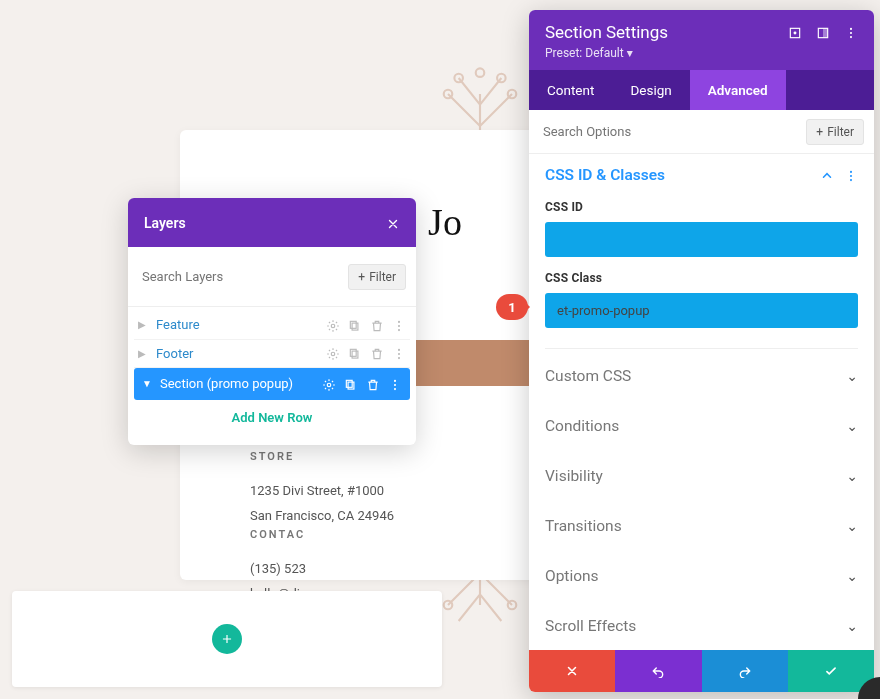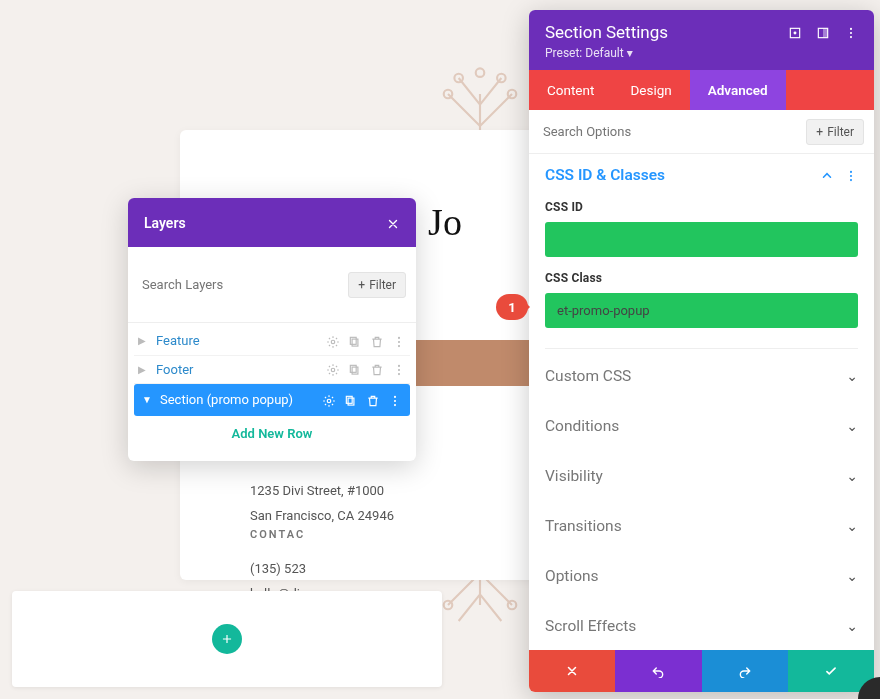--- a/index.html
+++ b/index.html
@@ -20,21 +20,21 @@
   .page-card .cols div p { line-height: 1.9; }
 
   
   .add-bar { position: absolute; left: 12px; bottom: 12px; width: 430px; height: 96px; background: #fff; border-radius: 4px; box-shadow: 0 1px 4px rgba(0,0,0,.08); display:flex; align-items:center; justify-content:center; }
   .add-bar .plus { width: 30px; height: 30px; border-radius: 50%; background: #13b89b; display:flex; align-items:center; justify-content:center; color:#fff; font-size:18px; font-weight:300; cursor:pointer; }
 
   
   .layers { position: absolute; left: 128px; top: 198px; width: 288px; background: #fff; border-radius: 6px; box-shadow: 0 6px 28px rgba(0,0,0,.18); overflow:hidden; }
   .layers .hd { background: #6c2eb9; color:#fff; padding: 14px 16px; display:flex; align-items:center; justify-content:space-between; font-weight:600; font-size:14px; }
   .layers .hd .close { font-size:18px; cursor:pointer; }
-  .layers .search-row { display:flex; align-items:center; padding: 24px 10px; gap:8px; border-bottom:1px solid #eee; }
+  .layers .search-row { display:flex; align-items:center; padding: 16px 10px; gap:8px; border-bottom:1px solid #eee; }
   .layers .search-row input { flex:1; border:none; outline:none; font-size:13px; padding:6px 4px; color:#888; background:transparent; }
   .layers .search-row .filter-btn { background:#f1f1f1; border:1px solid #e3e3e3; border-radius:3px; padding:5px 9px; font-size:12px; color:#555; display:flex; align-items:center; gap:4px; cursor:pointer; }
   .layers .list { padding: 4px 6px 10px 6px; }
   .layers .row { display:flex; align-items:center; gap:6px; padding: 6px 4px; font-size:13px; color:#2d8acb; border-bottom:1px solid #f2f2f2; }
   .layers .row .caret { width:12px; color:#bbb; font-size:10px; }
   .layers .row .label { flex:1; cursor:pointer; }
   .layers .row .tools { display:flex; gap:8px; color:#bbb; }
   .layers .row .tools span { cursor:pointer; font-size:13px; }
   .layers .row.sel { background:#2596ff; color:#fff; border-radius:3px; padding:8px 8px; border-bottom:none; }
   .layers .row.sel .caret { color:#fff; }
@@ -42,33 +42,33 @@
   .layers .add-row { text-align:center; padding:10px; font-size:13px; font-weight:600; color:#13b89b; cursor:pointer; }
 
   
   .settings { position: absolute; right: 6px; top: 10px; width: 345px; height: 682px; background:#fff; border-radius:6px; box-shadow: 0 6px 28px rgba(0,0,0,.22); display:flex; flex-direction:column; overflow:hidden; }
   .settings .hd { background:#6c2eb9; color:#fff; padding: 12px 16px 10px 16px; }
   .settings .hd .title-row { display:flex; align-items:center; justify-content:space-between; }
   .settings .hd .title-row h3 { font-size:17px; font-weight:400; }
   .settings .hd .title-row .ticons { display:flex; gap:14px; font-size:14px; }
   .settings .hd .title-row .ticons span { cursor:pointer; }
   .settings .hd .preset { font-size:12px; opacity:.85; margin-top:4px; }
-  .settings .tabs { display:flex; background:#ef4444; }
+  .settings .tabs { display:flex; background:#4c1d95; }
   .settings .tabs .tab { flex:0 0 auto; padding:12px 18px; font-size:13.5px; color:#fff; cursor:pointer; }
   .settings .tabs .tab.active { background:#8e44e0; font-weight:600; }
   .settings .search-row { display:flex; align-items:center; padding:8px 10px; gap:8px; border-bottom:1px solid #eee; }
   .settings .search-row input { flex:1; border:none; outline:none; font-size:13px; padding:6px 4px; color:#888; background:transparent; }
   .settings .search-row .filter-btn { background:#f1f1f1; border:1px solid #e3e3e3; border-radius:3px; padding:5px 9px; font-size:12px; color:#555; display:flex; align-items:center; gap:4px; cursor:pointer; }
   .settings .body { flex:1; overflow:auto; position:relative; }
   .settings .group-h { display:flex; align-items:center; justify-content:space-between; padding:12px 16px 6px 16px; color:#2596ff; font-weight:600; font-size:15.5px; }
   .settings .group-h .rt { display:flex; gap:10px; color:#2596ff; }
   .settings .group-h .rt span { cursor:pointer; font-size:13px; }
   .settings .field { padding: 10px 16px 4px 16px; }
   .settings .field label { display:block; font-size:12px; font-weight:700; color:#333; margin-bottom:8px; letter-spacing:.2px; }
-  .settings .field input { width:100%; background:#22c55e; border:none; border-radius:3px; padding:10px 12px; font-size:13px; color:#444; outline:none; }
+  .settings .field input { width:100%; background:#0ea5e9; border:none; border-radius:3px; padding:10px 12px; font-size:13px; color:#444; outline:none; }
   .settings .spacer-line { height:1px; background:#eee; margin:16px 16px 2px; }
   .settings .sect { display:flex; align-items:center; justify-content:space-between; padding:16px 16px; font-size:15.5px; color:#777; cursor:pointer; }
   .settings .sect .chev { color:#555; font-size:14px; }
   .settings .footer { display:flex; height:42px; }
   .settings .footer button { flex:1; border:none; color:#fff; font-size:16px; cursor:pointer; display:flex; align-items:center; justify-content:center; }
   .settings .footer .fx { background:#e94b3c; }
   .settings .footer .fu { background:#7b2fd1; }
   .settings .footer .fr { background:#1b8ed6; }
   .settings .footer .fv { background:#13b89b; }
 

